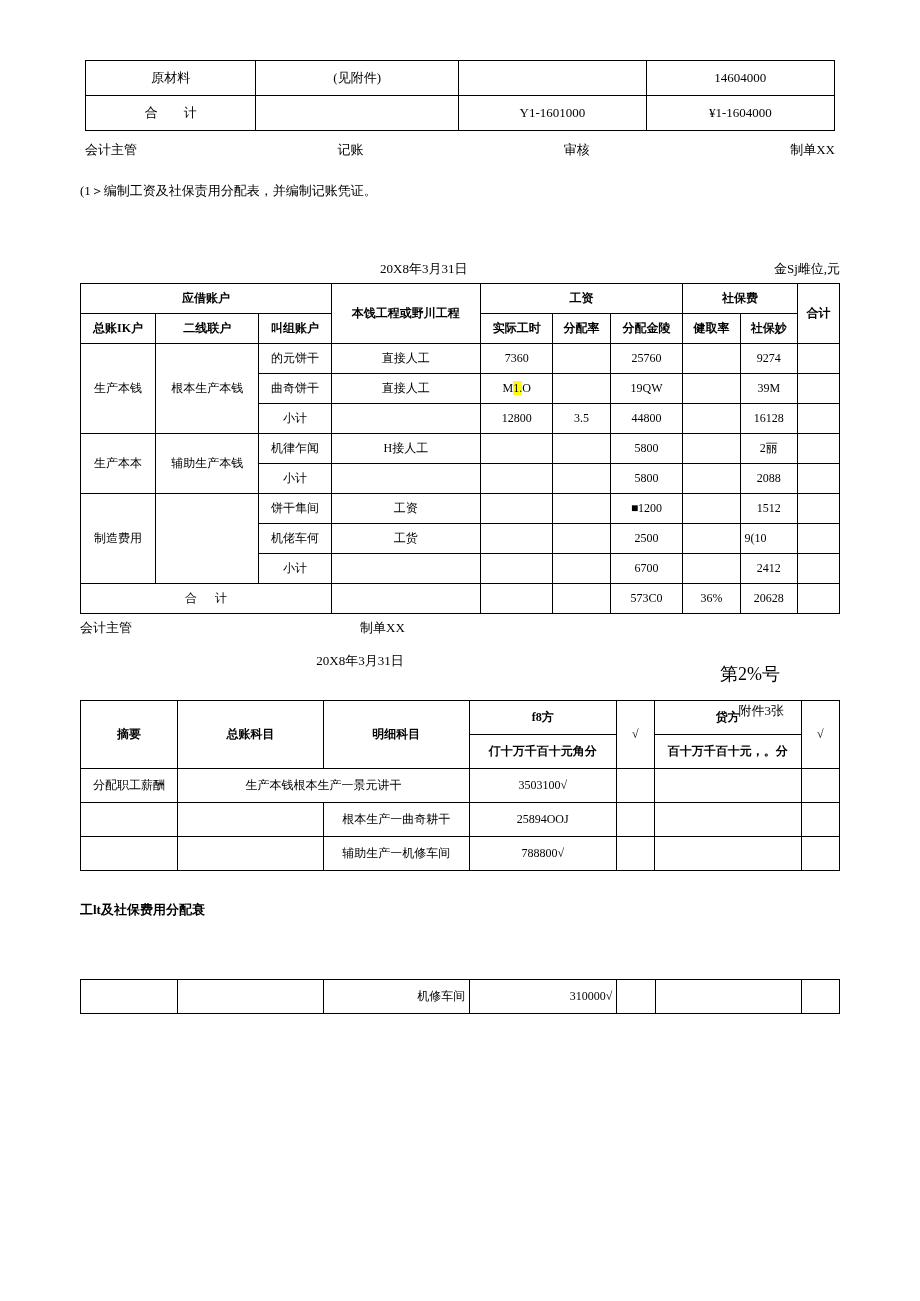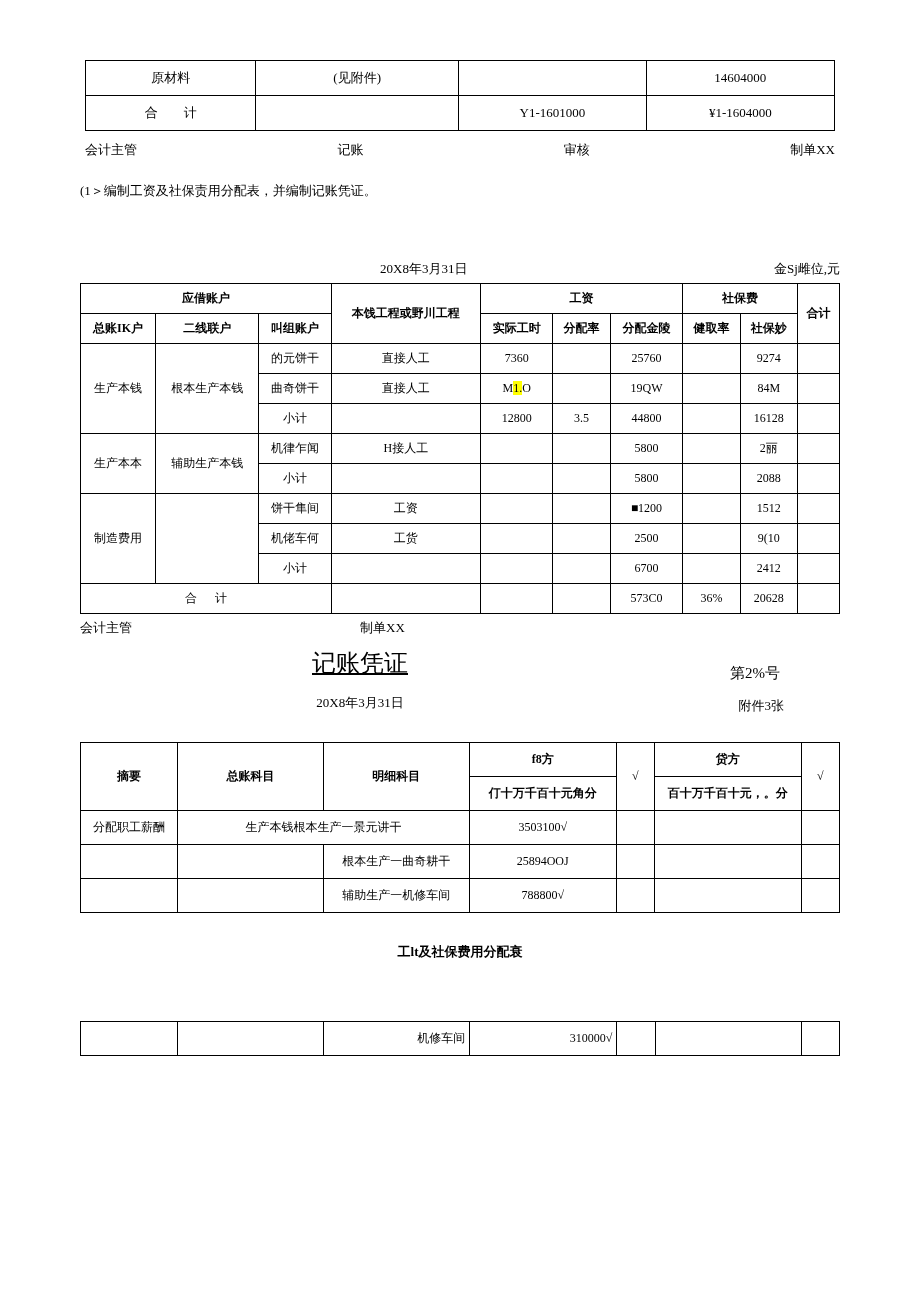--- a/index.html
+++ b/index.html
@@ -67,22 +67,22 @@
     font-size: 24px;
     text-align: center;
     text-decoration: underline;
     font-family: "SimSun", serif;
     margin-left: 180px;
     width: 200px;
   }
   .voucher-right {
     position: absolute;
     right: 60px;
-    top: 17px;
-    font-size: 15px;
+    top: 10px;
+    font-size: 18px;
   }
   .voucher-date {
     text-align: center;
     margin-left: 180px;
     width: 200px;
     margin-top: 15px;
     font-size: 13px;
   }
   .voucher-attach {
     position: absolute;
@@ -95,21 +95,20 @@
     margin: 30px auto 0 auto;
     border-collapse: collapse;
   }
   .voucher-table td, .voucher-table th {
     border: 1px solid #000;
     padding: 8px 4px;
     text-align: center;
     font-size: 12px;
   }
   .sub-title {
-    text-align: center;
     font-size: 13px;
     font-weight: bold;
     margin: 30px auto;
     width: 760px;
   }
   .last-row {
     width: 760px;
     margin: 60px auto 0 auto;
     border-collapse: collapse;
   }
@@ -188,21 +187,21 @@
     <td>9274</td>
     <td></td>
   </tr>
   <tr>
     <td>曲奇饼干</td>
     <td>直接人工</td>
     <td>M<span class="hl">1.</span>O</td>
     <td></td>
     <td>19QW</td>
     <td></td>
-    <td>84M</td>
+    <td>39M</td>
     <td></td>
   </tr>
   <tr>
     <td>小计</td>
     <td></td>
     <td>12800</td>
     <td>3.5</td>
     <td>44800</td>
     <td></td>
     <td>16128</td>
@@ -242,21 +241,21 @@
     <td>1512</td>
     <td></td>
   </tr>
   <tr>
     <td>机佬车何</td>
     <td>工货</td>
     <td></td>
     <td></td>
     <td>2500</td>
     <td></td>
-    <td style="text-align:center">9(10</td>
+    <td style="text-align:left">9(10</td>
     <td></td>
   </tr>
   <tr>
     <td>小计</td>
     <td></td>
     <td></td>
     <td></td>
     <td>6700</td>
     <td></td>
     <td>2412</td>
@@ -274,21 +273,20 @@
   </tr>
 </tbody>
   </table>
 
 <div class="sig-row2">
   <span style="flex:0 0 280px">会计主管</span>
   <span>制单XX</span>
 </div>
 
 <div class="voucher-block">
-  <div class="voucher-title">记账凭证</div>
   <div class="voucher-right">第2%号</div>
   <div class="voucher-date">20X8年3月31日</div>
   <div class="voucher-attach">附件3张</div>
 </div>
 
 <table class="voucher-table">
   <tbody>
       <tr>
     <th rowspan="2" style="width:90px">摘要</th>
     <th rowspan="2" style="width:140px">总账科目</th>

